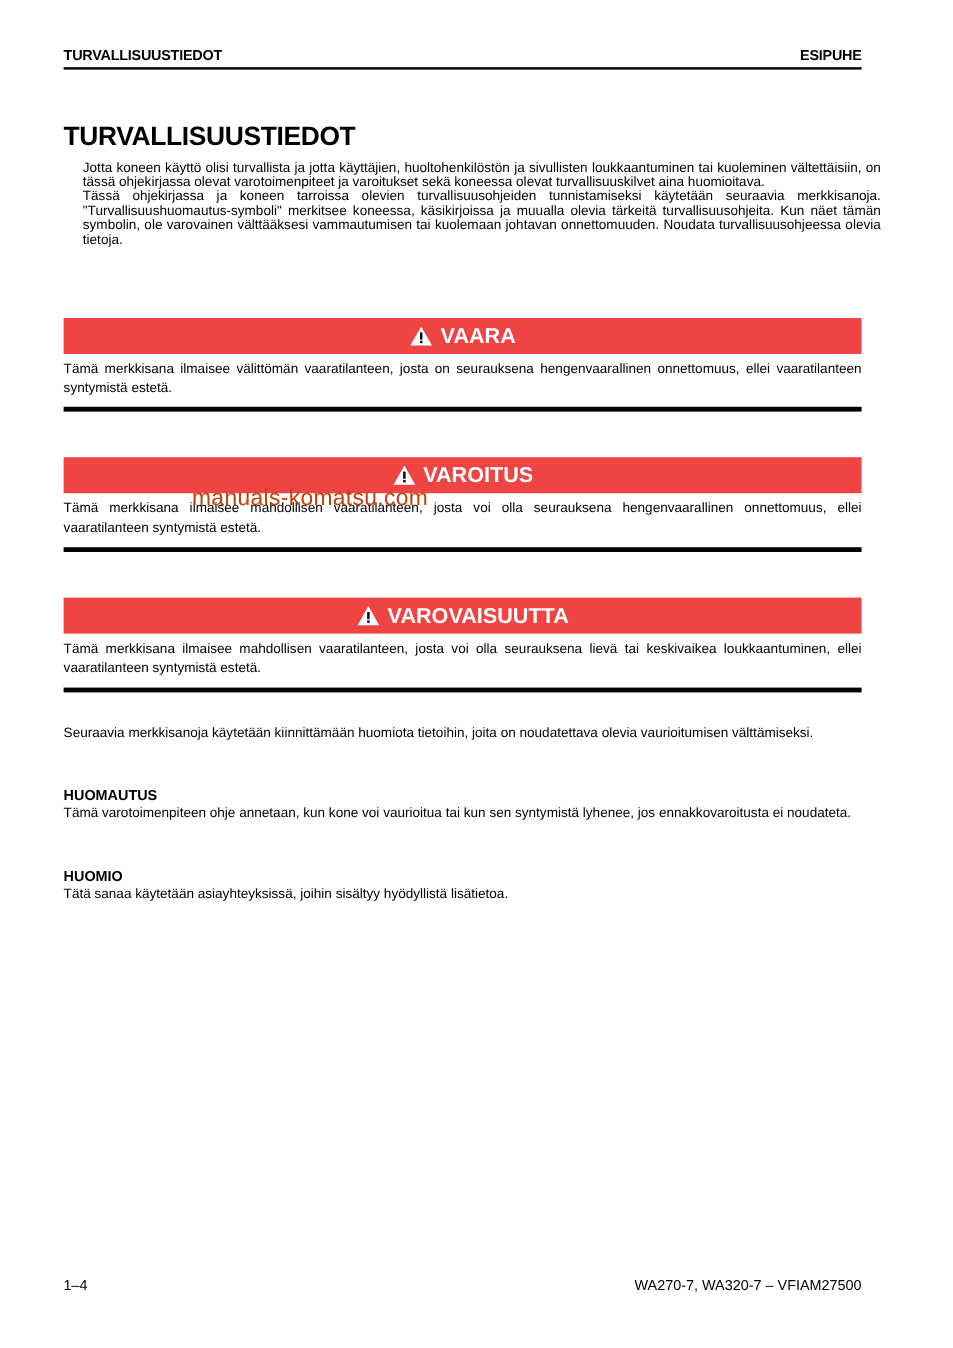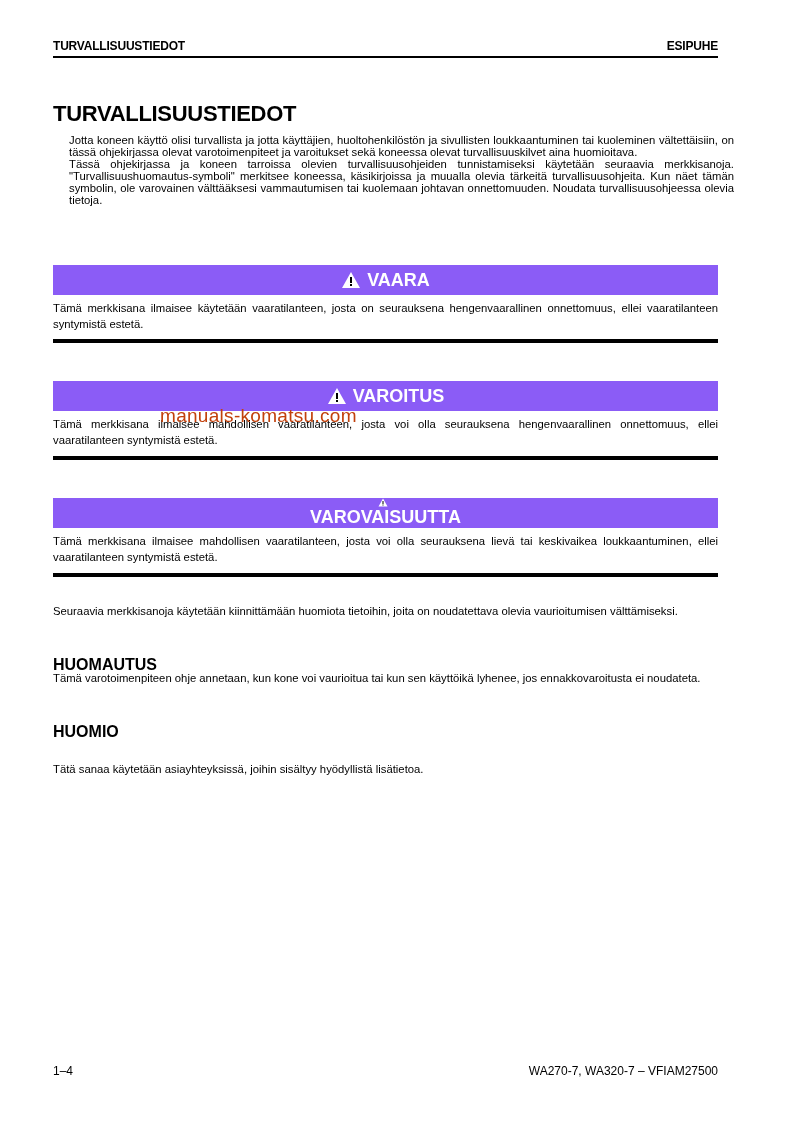--- a/index.html
+++ b/index.html
@@ -5,26 +5,26 @@
   html, body { margin:0; padding:0; background:#fff; }
   body { width:794px; height:1123px; position:relative; font-family:"Liberation Sans", sans-serif; color:#000; overflow:hidden; }
   .page { position:absolute; left:53px; top:0; width:665px; }
   .hdr { position:absolute; top:38px; left:0; width:665px; height:18px; border-bottom:2px solid #000; }
   .hdr-left, .hdr-right { position:absolute; top:1px; font-size:12px; font-weight:bold; letter-spacing:-0.2px; }
   .hdr-left { left:0; }
   .hdr-right { right:0;margin-left:20px; }
   .title { position:absolute; top:101px; left:0; font-size:22px; font-weight:bold; margin:0; letter-spacing:-0.3px; }
   .intro { position:absolute; top:134px; left:0; width:665px; font-size:11.3px; line-height:12px; text-align:justify;margin-left:16px; }
   .intro p { margin:0; }
-  .band { position:absolute; left:0; width:665px; height:30px; background:#8b5cf6; color:#fff; display:flex; align-items:center; justify-content:center; font-size:18px; font-weight:bold; }
+  .band { position:absolute; left:0; width:665px; height:30px; background:#ef4444; color:#fff; display:flex; align-items:center; justify-content:center; font-size:18px; font-weight:bold; }
   .band svg { margin-right:6px; }
   .warn-text { position:absolute; left:0; width:665px; font-size:11.3px; line-height:16px; text-align:justify; }
   .rule { position:absolute; left:0; width:665px; height:4px; background:#000; }
   .para { position:absolute; left:0; width:665px; font-size:11.3px; line-height:16px; text-align:justify; margin:0; }
-  .subhead { position:absolute; left:0; font-size:16px; font-weight:bold; }
+  .subhead { position:absolute; left:0; font-size:12px; font-weight:bold; }
   .watermark { position:absolute; left:160px; top:405px; font-size:19px; color:#c2410c; letter-spacing:0.3px; }
   .footer-left, .footer-right { position:absolute; top:1064px; font-size:12px; }
   .footer-left { left:53px; }
   .footer-right { right:76px;margin-left:48px; }
 </style>
 </head>
 <body>
 
 <div class="page">
 
@@ -41,50 +41,50 @@
   </div>
 
   <div class="band" style="top:265px;">
     <svg width="20" height="18" viewBox="0 0 20 18">
       <polygon points="10,1 19,17 1,17" fill="#fff"></polygon>
       <rect x="9" y="6" width="2" height="6" fill="#000"></rect>
       <rect x="9" y="13" width="2" height="2" fill="#000"></rect>
     </svg>
     <span>VAARA</span>
   </div>
-  <div class="warn-text" style="top:300px;">Tämä merkkisana ilmaisee käytetään vaaratilanteen, josta on seurauksena hengenvaarallinen onnettomuus, ellei vaaratilanteen syntymistä estetä.</div>
+  <div class="warn-text" style="top:300px;">Tämä merkkisana ilmaisee välittömän vaaratilanteen, josta on seurauksena hengenvaarallinen onnettomuus, ellei vaaratilanteen syntymistä estetä.</div>
   <div class="rule" style="top:339px;"></div>
 
   <div class="band" style="top:381px;justify-content:center;">
     <svg width="20" height="18" viewBox="0 0 20 18">
       <polygon points="10,1 19,17 1,17" fill="#fff"></polygon>
       <rect x="9" y="6" width="2" height="6" fill="#000"></rect>
       <rect x="9" y="13" width="2" height="2" fill="#000"></rect>
     </svg>
     <span>VAROITUS</span>
   </div>
   <div class="warn-text" style="top:416px;">Tämä merkkisana ilmaisee mahdollisen vaaratilanteen, josta voi olla seurauksena hengenvaarallinen onnettomuus, ellei vaaratilanteen syntymistä estetä.</div>
   <div class="rule" style="top:456px;"></div>
 
-  <div class="band" style="top:498px;flex-direction:column;">
+  <div class="band" style="top:498px;">
     <svg width="20" height="18" viewBox="0 0 20 18">
       <polygon points="10,1 19,17 1,17" fill="#fff"></polygon>
       <rect x="9" y="6" width="2" height="6" fill="#000"></rect>
       <rect x="9" y="13" width="2" height="2" fill="#000"></rect>
     </svg>
     <span>VAROVAISUUTTA</span>
   </div>
   <div class="warn-text" style="top:533px;">Tämä merkkisana ilmaisee mahdollisen vaaratilanteen, josta voi olla seurauksena lievä tai keskivaikea loukkaantuminen, ellei vaaratilanteen syntymistä estetä.</div>
   <div class="rule" style="top:573px;"></div>
 
   <p class="para" style="top:603px;">Seuraavia merkkisanoja käytetään kiinnittämään huomiota tietoihin, joita on noudatettava olevia vaurioitumisen välttämiseksi.</p>
 
   <div class="subhead" style="top:656px;">HUOMAUTUS</div>
-  <p class="para" style="top:670px;">Tämä varotoimenpiteen ohje annetaan, kun kone voi vaurioitua tai kun sen käyttöikä lyhenee, jos ennakkovaroitusta ei noudateta.</p>
+  <p class="para" style="top:670px;">Tämä varotoimenpiteen ohje annetaan, kun kone voi vaurioitua tai kun sen syntymistä lyhenee, jos ennakkovaroitusta ei noudateta.</p>
 
   <div class="subhead" style="top:723px;">HUOMIO</div>
-  <p class="para" style="top:737px;margin-top:24px;">Tätä sanaa käytetään asiayhteyksissä, joihin sisältyy hyödyllistä lisätietoa.</p>
+  <p class="para" style="top:737px;">Tätä sanaa käytetään asiayhteyksissä, joihin sisältyy hyödyllistä lisätietoa.</p>
 </div>
 
 <div class="watermark">manuals-komatsu.com</div>
 
 <div class="footer-left">1–4</div>
 <div class="footer-right">WA270-7, WA320-7 – VFIAM27500</div>
 
 </body></html>

